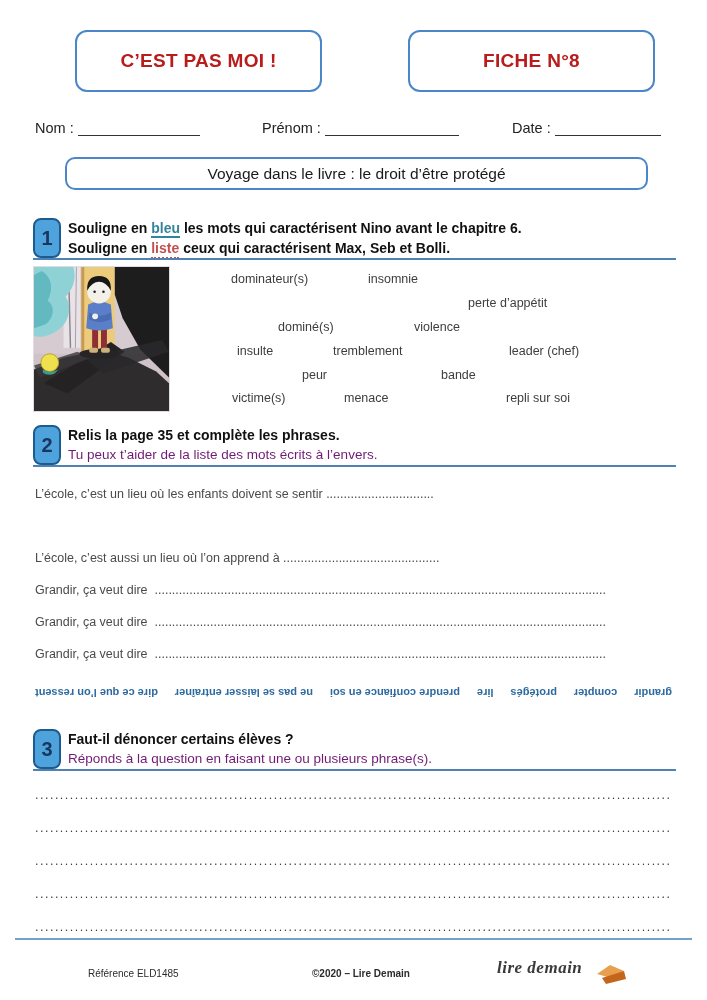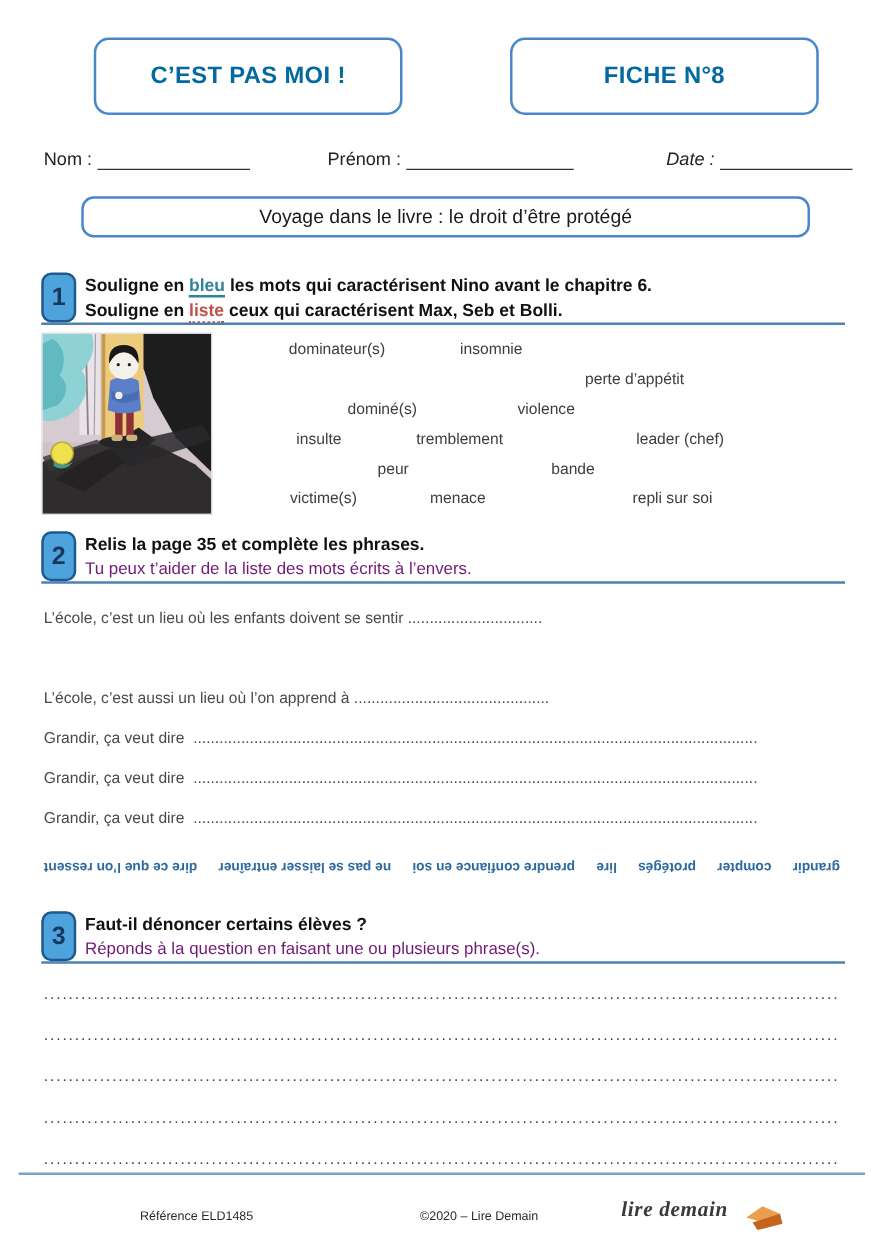--- a/index.html
+++ b/index.html
@@ -7,21 +7,21 @@
   .page {
     position:relative; width:707px; height:1000px; background:#ffffff;
     font-family:"Liberation Sans", sans-serif; color:#1a1a1a; overflow:hidden;
   }
   .abs { position:absolute; }
 
   
   .hbox {
     border:2px solid #4a86c8; border-radius:12px; background:#fff;
     display:flex; align-items:center; justify-content:center;
-    font-weight:bold; font-size:19px; letter-spacing:.3px; color:#0369a1;
+    font-weight:bold; font-size:19px; letter-spacing:.3px; color:#b91c1c;
   }
   .hbox-left  { left:75px;  top:30px; width:247px; height:62px; }
   .hbox-right { left:408px; top:30px; width:247px; height:62px; }
 
   
   .id-group { top:120px; font-size:14.5px; color:#222; display:flex; align-items:flex-end; }
   .id-label { white-space:pre; }
   .id-line  { display:inline-block; border-bottom:1.5px solid #333; height:16px; margin-left:4px; }
 
   
@@ -68,21 +68,21 @@
 
   
   .answer-line {
     left:35px; width:637px; height:16px;
     font-size:12.5px; letter-spacing:1.5px; color:#3f3f3f;
     white-space:nowrap; overflow:hidden;
   }
 
   
   .footer-divider { left:15px; top:938px; width:677px; height:2px; background:#73a3c8; }
-  .footer-text { font-size:10px; color:#2b2b2b; white-space:pre;margin-left:24px; }
+  .footer-text { font-size:10px; color:#2b2b2b; white-space:pre; }
   .logo-text { font-size:17px; font-style:italic; font-weight:bold; color:#3a3a3a;
                font-family:"Liberation Serif", serif; letter-spacing:.5px; }
 </style>
 </head>
 <body>
 
 <div class="page">
 
   <div class="abs hbox hbox-left">
     <span>C’EST PAS MOI !</span>
@@ -92,21 +92,21 @@
   </div>
 
   <div class="abs id-group" style="left:35px;">
     <span class="id-label">Nom :</span>
     <span class="id-line" style="width:122px;"></span>
   </div>
   <div class="abs id-group" style="left:262px;">
     <span class="id-label">Prénom :</span>
     <span class="id-line" style="width:134px;"></span>
   </div>
-  <div class="abs id-group" style="left:533px;font-style:italic;">
+  <div class="abs id-group" style="left:512px;">
     <span class="id-label">Date :</span>
     <span class="id-line" style="width:106px;"></span>
   </div>
 
   <div class="abs title-box">
     <span>Voyage dans le livre : le droit d’être protégé</span>
   </div>
 
   <div class="abs badge" style="top:218px;">
     <span>1</span>
@@ -193,20 +193,20 @@
   <div class="abs ex-line" style="top:769px;"></div>
 
   <div class="abs answer-line" style="top:788px;">......................................................................................................................................................................</div>
   <div class="abs answer-line" style="top:821px;">......................................................................................................................................................................</div>
   <div class="abs answer-line" style="top:854px;">......................................................................................................................................................................</div>
   <div class="abs answer-line" style="top:887px;">......................................................................................................................................................................</div>
   <div class="abs answer-line" style="top:920px;">......................................................................................................................................................................</div>
 
   <div class="abs footer-divider"></div>
   <div class="abs footer-text" style="left:88px; top:968px;">Référence ELD1485</div>
-  <div class="abs footer-text" style="left:312px; top:968px;">©2020 – Lire Demain</div>
+  <div class="abs footer-text" style="left:312px; top:968px;font-weight:bold;">©2020 – Lire Demain</div>
   <div class="abs logo-text" style="left:497px; top:958px;">lire demain</div>
   <svg class="abs" style="left:594px; top:962px;" width="34" height="24" viewBox="0 0 34 24">
     <path d="M3,12 L16,3 L30,9 L17,16 Z" fill="#e8a04e"></path>
     <path d="M8,16 L30,9 L32,17 L12,22 Z" fill="#c4651d"></path>
   </svg>
 
 </div>
 
 </body></html>

